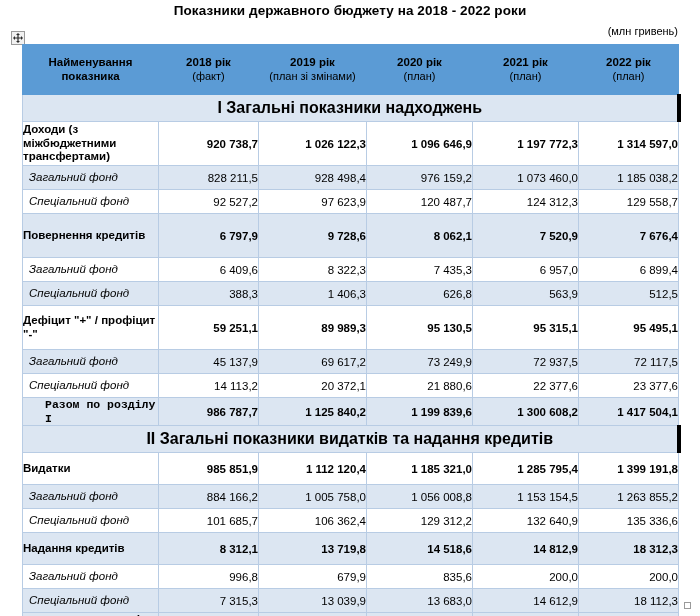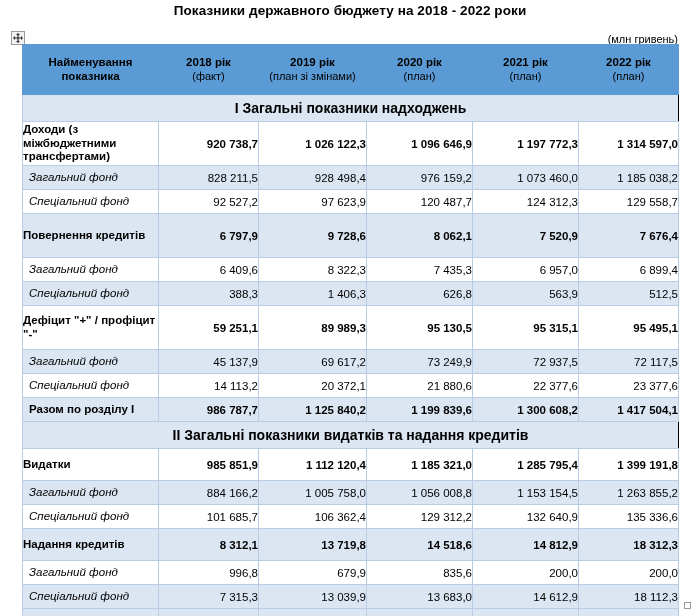--- a/index.html
+++ b/index.html
@@ -49,21 +49,21 @@
     border: 1px solid #9a9a9a;
     box-sizing: border-box;
     display: block;
   }
   .move-handle svg { display: block; }
 
   
   .units-caption {
     position: absolute;
     right: 22px;
-    top: 32px;
+    top: 24px;
     font-size: 11px;
     line-height: 14px;
     white-space: nowrap;
   }
 
   
   .table-wrap {
     position: absolute;
     left: 22px;
     top: 44px;
@@ -113,23 +113,23 @@
     font-size: 11px;
     line-height: 13px;
   }
 
   
   tr.section-row td {
     background: #dce6f2;
     height: 27px;
     text-align: center;
     font-weight: bold;
-    font-size: 14px;
+    font-size: 16px;
     border-left: 1px solid #b8cce4;
-    border-right: 1px solid #000000;
+    border-right: 4px solid #000000;
   }
 
   
   td.label {
     padding: 4px 4px 4px 10px;
     text-align: left;
     line-height: 13.5px;
   }
   td.num {
     padding: 4px 9px 4px 4px;
@@ -145,21 +145,21 @@
     font-weight: normal;
     padding-left: 6px;
     font-size: 11.5px;
   }
   tr.r-sub td.num { font-weight: normal; font-size: 11.5px; }
 
   tr.r-total td {
     font-weight: bold;
     font-size: 11.5px;
   }
-  tr.r-total td.label { padding-left: 6px; }
+  tr.r-total td.label { padding-left: 22px; font-family: Liberation Mono, monospace; }
 
   
   .bg-white { background: #ffffff; }
   .bg-blue  { background: #dce6f2; }
 
   tr.r-h3 td { height: 44px; margin-left: 33px; }
   tr.r-h2 td { height: 32px; }
   tr.r-h1 td { height: 24px; }
 
   

